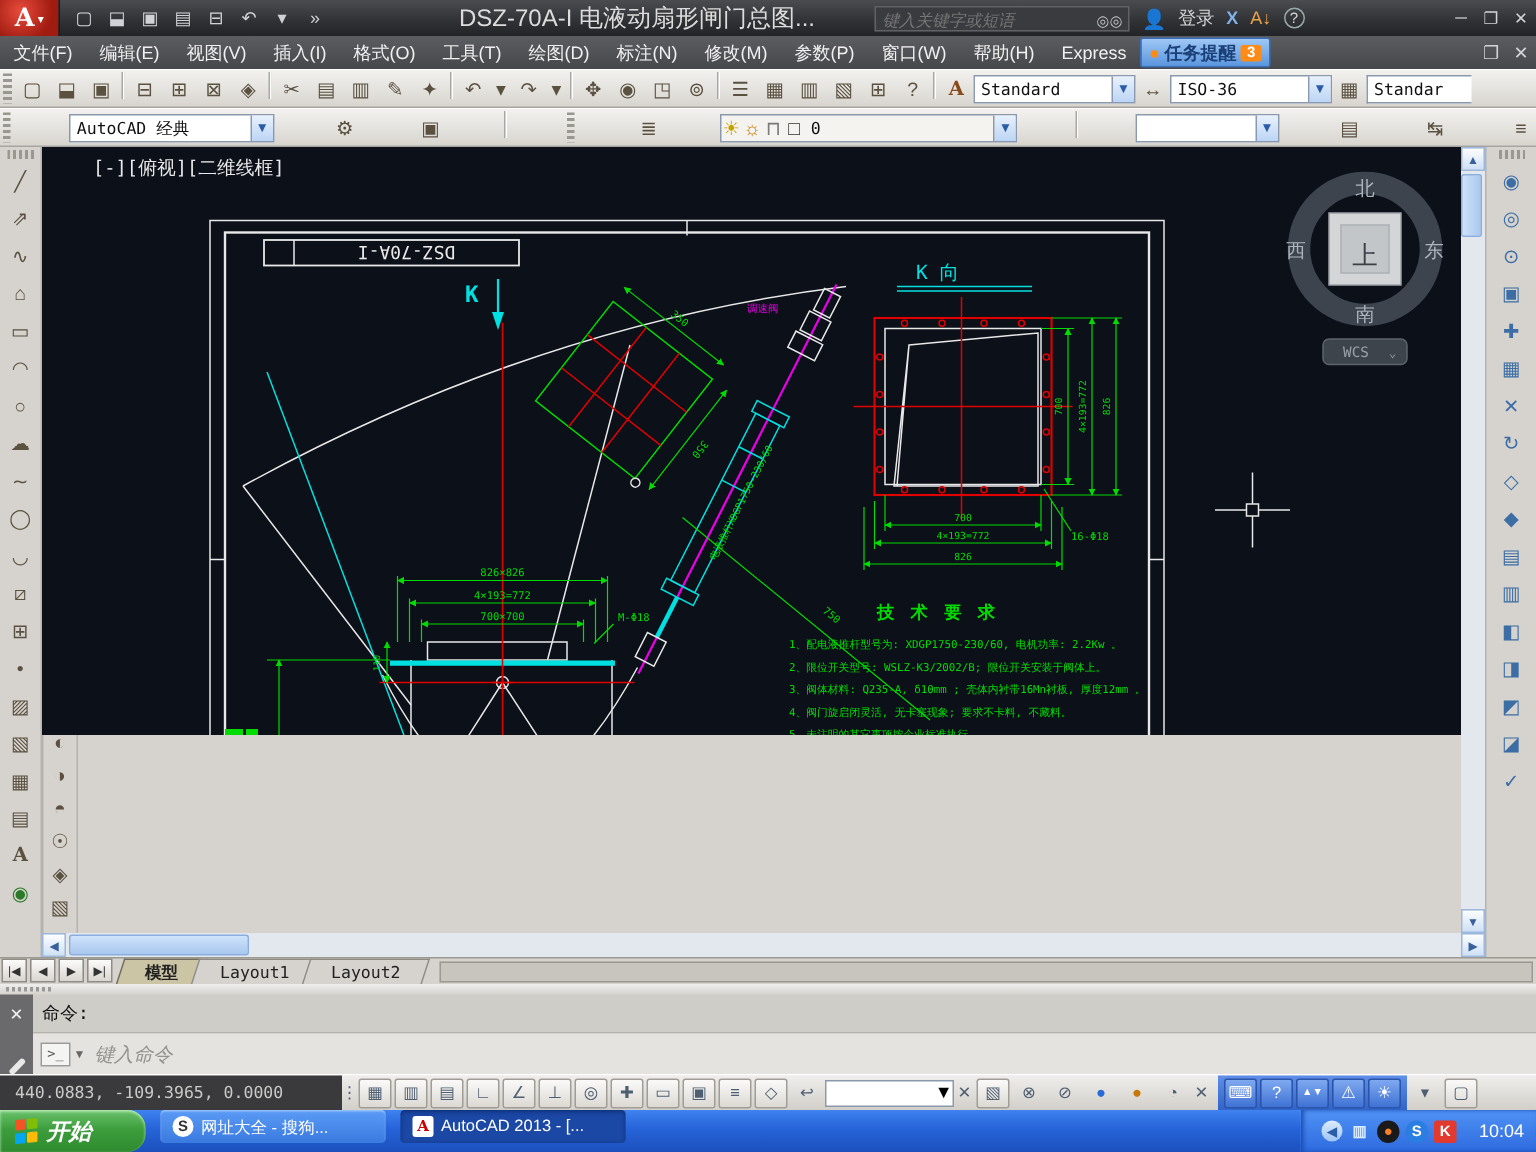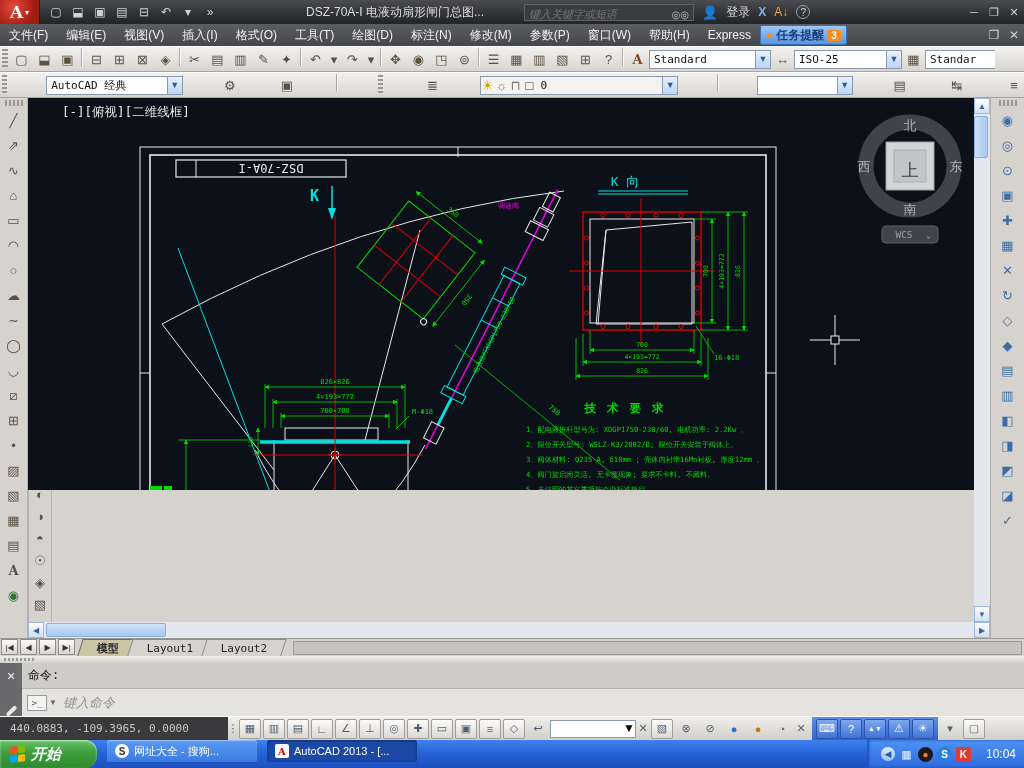--- a/index.html
+++ b/index.html
@@ -15,21 +15,21 @@
   .titlebar { left:0; top:0; width:1024px; height:24px;
     background: linear-gradient(#4b4c50,#303134 60%,#232427);
     display:flex; align-items:center; color:#e6e6e6; }
   .applogo { width:40px; height:24px; display:flex; align-items:center; justify-content:center;
     background: radial-gradient(circle at 35% 30%, #e84b3c, #a01b10 70%);
     color:#fff; font-weight:bold; font-size:17px; font-family:"DejaVu Serif",serif;
     border-right:1px solid #1c1c1e; }
   .qat { display:flex; align-items:center; gap:2px; padding:0 6px; }
   .qbtn { width:20px; height:20px; display:flex; align-items:center; justify-content:center;
     color:#cfd2d6; font-size:12px; }
-  .doc-title { flex:0 0 auto; margin-left:80px; font-size:12px; color:#dcdcdc; }
+  .doc-title { flex:0 0 auto; margin-left:80px; font-size:16px; color:#dcdcdc; }
   .tsearch { margin-left:40px; width:170px; height:17px; background:#3a3b3e; border:1px solid #606165;
     display:flex; align-items:flex-end; padding:0 4px; }
   .tsearch input { flex:1; background:transparent; border:none; outline:none;
     font-style:italic; color:#9d9fa3; font-size:11px; font-family:"Liberation Sans",sans-serif; width:120px;}
   .titlebar .tword { margin-left:8px; font-size:12px; color:#d6d6d6; }
   .winctl { margin-left:auto; display:flex; }
   .winctl .qbtn { font-size:11px; }
 
   
   .menubar { left:0; top:24px; width:1024px; height:22px;
@@ -248,27 +248,27 @@
     <div class="tbtn">⊚</div>
     <div class="tsep"></div>
     <div class="tbtn">☰</div>
     <div class="tbtn">▦</div>
     <div class="tbtn">▥</div>
     <div class="tbtn">▧</div>
     <div class="tbtn">⊞</div>
     <div class="tbtn">?</div>
     <div class="tsep"></div>
     <div class="tbtn" style="color:#8a4a1a;font-family:'DejaVu Serif',serif;font-weight:bold;">A</div>
-    <div class="combo" style="width:122px;">
+    <div class="combo" style="width:108px;">
       <span class="cval">Standard</span>
       <span class="carr">▼</span>
     </div>
     <div class="tbtn">↔</div>
     <div class="combo" style="width:108px;">
-      <span class="cval">ISO-25</span>
+      <span class="cval">ISO-36</span>
       <span class="carr">▼</span>
     </div>
     <div class="tbtn">▦</div>
     <div class="combo" style="width:70px;border-right:none;">
       <span class="cval">Standar</span>
     </div>
   </div>
 
   <div class="tb tb2 abs">
     <div class="grip"></div>

